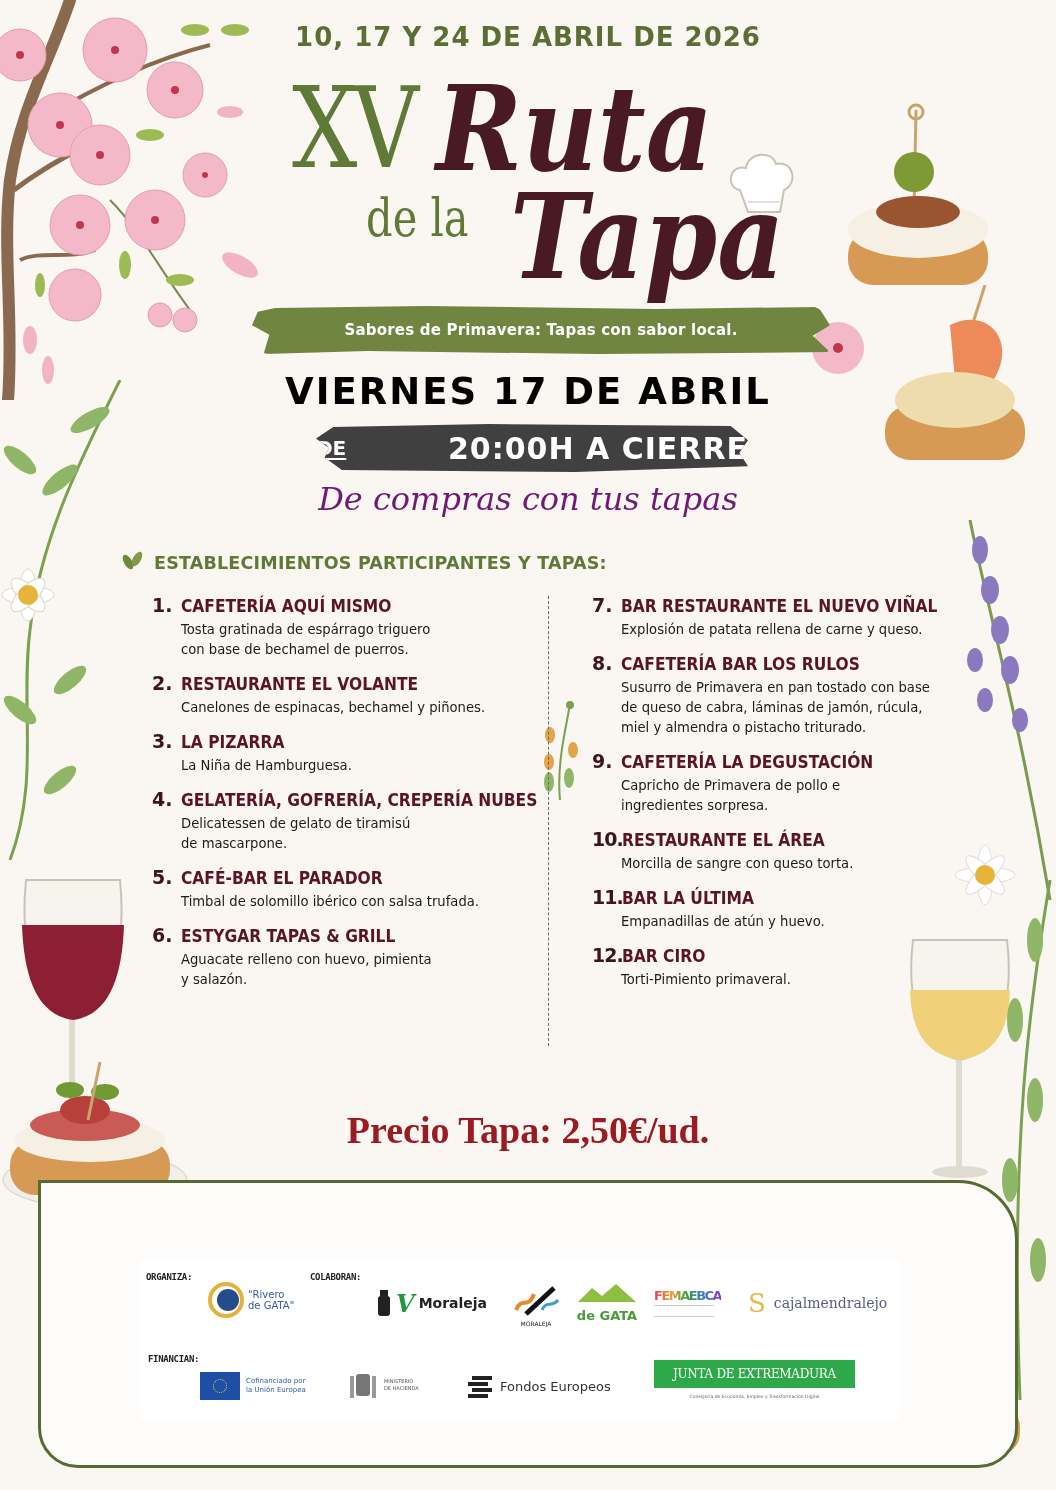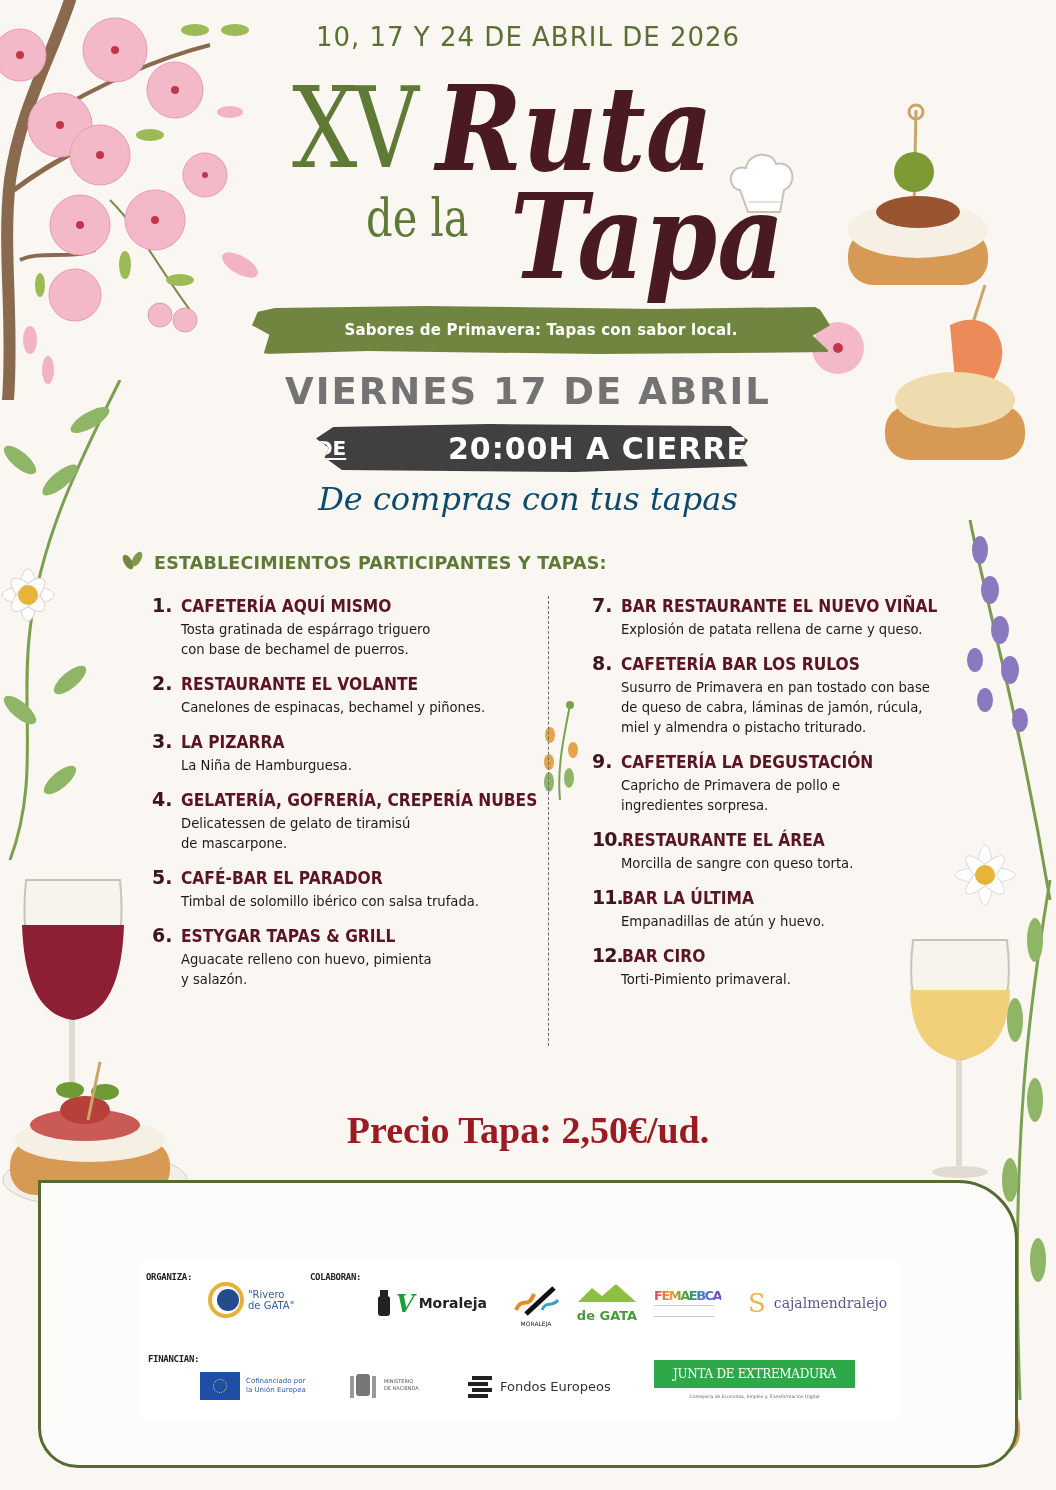--- a/index.html
+++ b/index.html
@@ -11,21 +11,21 @@
     color: #1f1a17;
   }
   .abs { position: absolute; }
 
   
   .deco svg { display: block; }
 
   
   .dates {
     left: 0; right: 0; top: 22px; text-align: center;
-    font-family: "DejaVu Sans", sans-serif; font-weight: normal;
+    font-family: "DejaVu Sans", sans-serif; font-weight: bold;
     font-size: 26px; letter-spacing: 1px; color: #5b6f34;
   }
   .xv {
     left: 292px; top: 72px;
     font-family: "DejaVu Serif", serif; font-size: 112px; line-height: 1;
     color: #5f7a36; letter-spacing: -6px;
     transform: scaleX(0.82); transform-origin: left top;
   }
   .dela {
     left: 366px; top: 192px;
@@ -53,40 +53,40 @@
     border-radius: 6px 22px 8px 18px;
     clip-path: polygon(1% 12%, 4% 4%, 30% 0, 70% 6%, 98% 2%, 100% 40%, 97% 62%, 100% 96%, 60% 100%, 20% 94%, 2% 100%, 3% 60%, 0 40%);
   }
   .green-brush span {
     color: #fff; font-family: "DejaVu Sans", sans-serif; font-weight: bold;
     font-size: 15px; letter-spacing: 0.2px;
   }
   .viernes {
     left: 0; right: 0; top: 370px; text-align: center;
     font-family: "DejaVu Sans", sans-serif; font-weight: bold; font-size: 37px;
-    letter-spacing: 2px; color: #737373;
+    letter-spacing: 2px; color: #000000;
   }
   .red-brush {
     left: 316px; top: 424px; width: 432px; height: 48px;
     background: #404040;
     clip-path: polygon(0 30%, 4% 6%, 40% 0, 96% 4%, 100% 34%, 98% 60%, 100% 88%, 60% 100%, 6% 96%, 2% 70%, 3% 50%);
     justify-content: space-between;
   }
   .red-brush .de {
     color: #fff; font-weight: bold; font-size: 20px; margin-right: 12px;
     text-decoration: underline; text-underline-offset: 3px;
   }
   .red-brush .hora {
     color: #fff; font-family: "DejaVu Sans", sans-serif; font-weight: bold; font-size: 30px;
     letter-spacing: 1px;
   }
   .compras {
     left: 0; right: 0; top: 480px; text-align: center;
     font-family: "DejaVu Serif", serif; font-style: italic; font-size: 32px;
-    color: #0c4a6e;
+    color: #701a75;
   }
 
   
   .section-head {
     left: 120px; top: 550px; display: flex; align-items: center; gap: 8px;
   }
   .section-head .title {
     font-family: "DejaVu Sans", sans-serif; font-weight: bold; font-size: 17.5px;
     color: #5f7a36; letter-spacing: 0.2px;
   }

